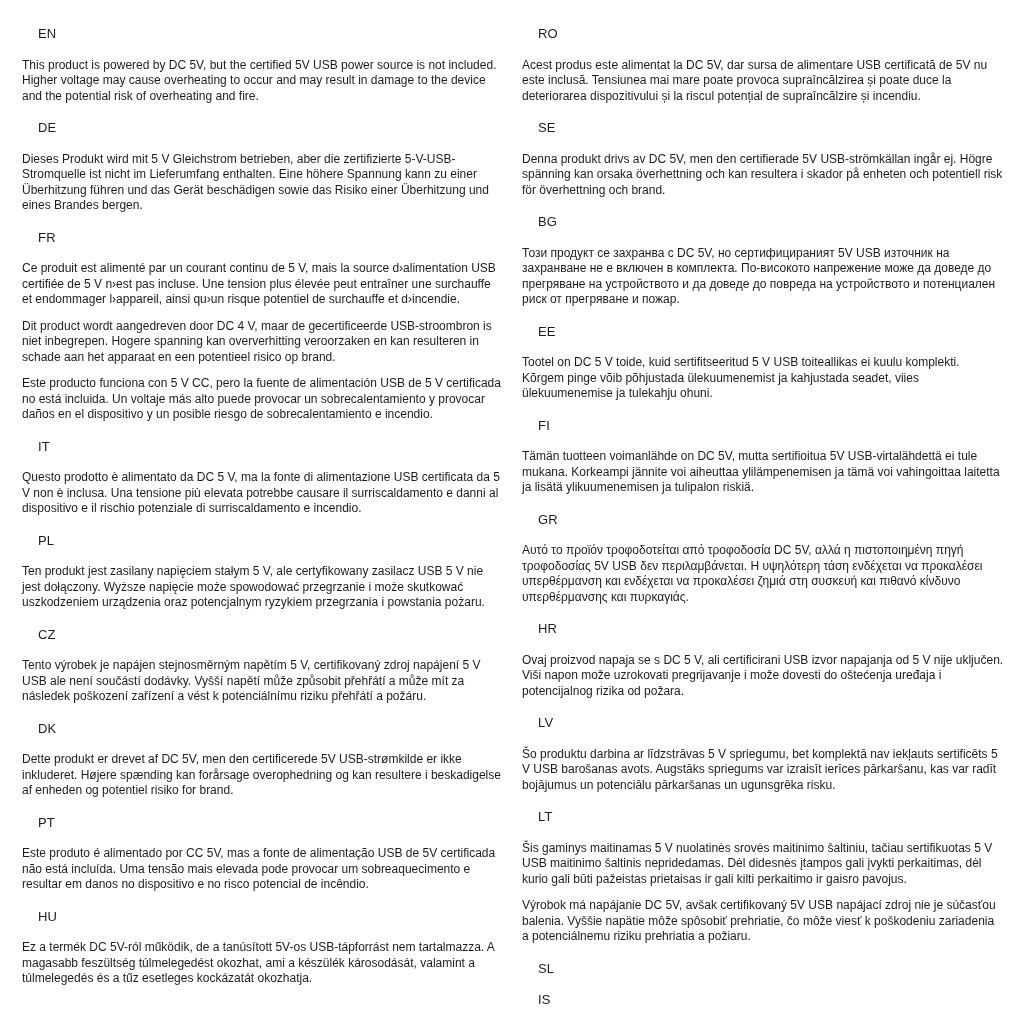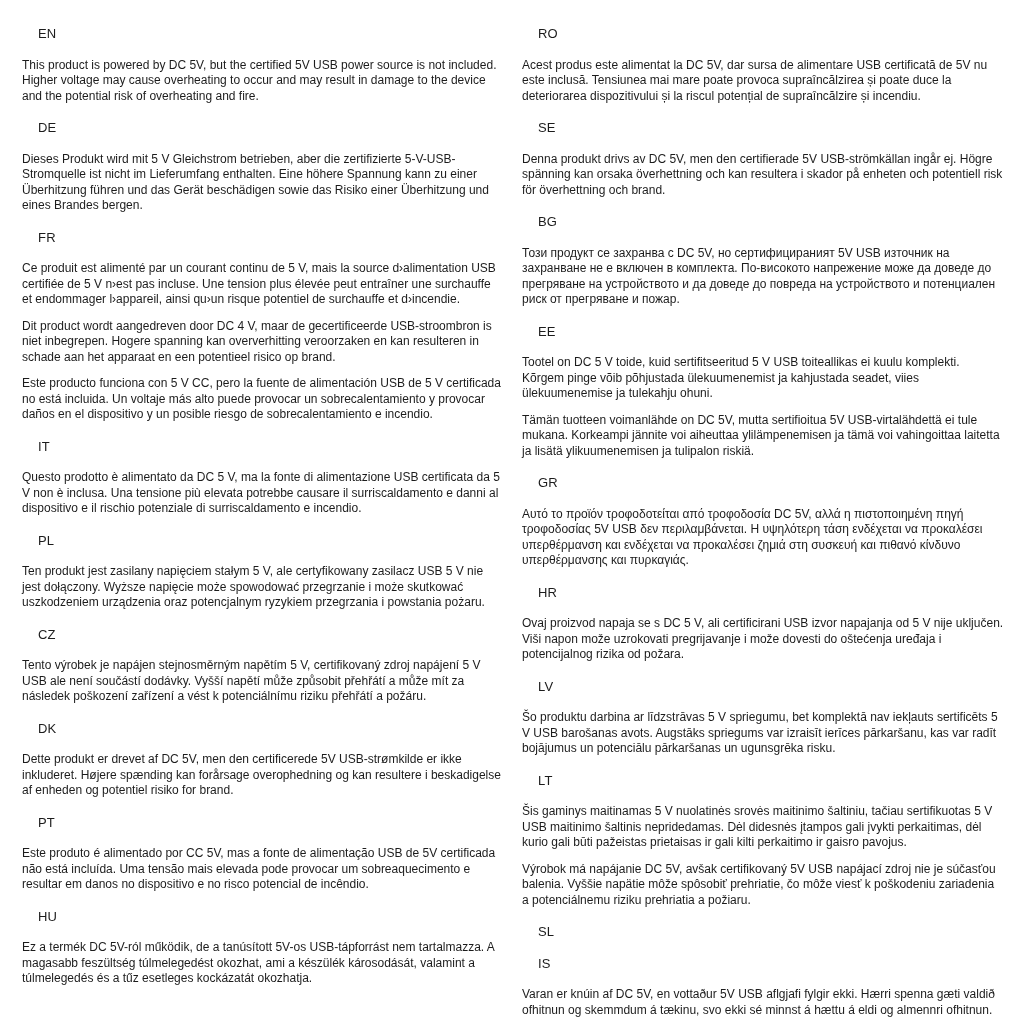--- a/index.html
+++ b/index.html
@@ -100,20 +100,21 @@
       </section>
       <section class="lang-block">
         <h2 class="lang-code">BG</h2>
         <p class="lang-text">Този продукт се захранва с DC 5V, но сертифицираният 5V USB източник на захранване не е включен в комплекта. По-високото напрежение може да доведе до прегряване на устройството и да доведе до повреда на устройството и потенциален риск от прегряване и пожар.</p>
       </section>
       <section class="lang-block">
         <h2 class="lang-code">EE</h2>
         <p class="lang-text">Tootel on DC 5 V toide, kuid sertifitseeritud 5 V USB toiteallikas ei kuulu komplekti. Kõrgem pinge võib põhjustada ülekuumenemist ja kahjustada seadet, viies ülekuumenemise ja tulekahju ohuni.</p>
       </section>
       <section class="lang-block">
+        <h2 class="lang-code">FI</h2>
         <p class="lang-text">Tämän tuotteen voimanlähde on DC 5V, mutta sertifioitua 5V USB-virtalähdettä ei tule mukana. Korkeampi jännite voi aiheuttaa ylilämpenemisen ja tämä voi vahingoittaa laitetta ja lisätä ylikuumenemisen ja tulipalon riskiä.</p>
       </section>
       <section class="lang-block">
         <h2 class="lang-code">GR</h2>
         <p class="lang-text">Αυτό το προϊόν τροφοδοτείται από τροφοδοσία DC 5V, αλλά η πιστοποιημένη πηγή τροφοδοσίας 5V USB δεν περιλαμβάνεται. Η υψηλότερη τάση ενδέχεται να προκαλέσει υπερθέρμανση και ενδέχεται να προκαλέσει ζημιά στη συσκευή και πιθανό κίνδυνο υπερθέρμανσης και πυρκαγιάς.</p>
       </section>
       <section class="lang-block">
         <h2 class="lang-code">HR</h2>
         <p class="lang-text">Ovaj proizvod napaja se s DC 5 V, ali certificirani USB izvor napajanja od 5 V nije uključen. Viši napon može uzrokovati pregrijavanje i može dovesti do oštećenja uređaja i potencijalnog rizika od požara.</p>
       </section>

